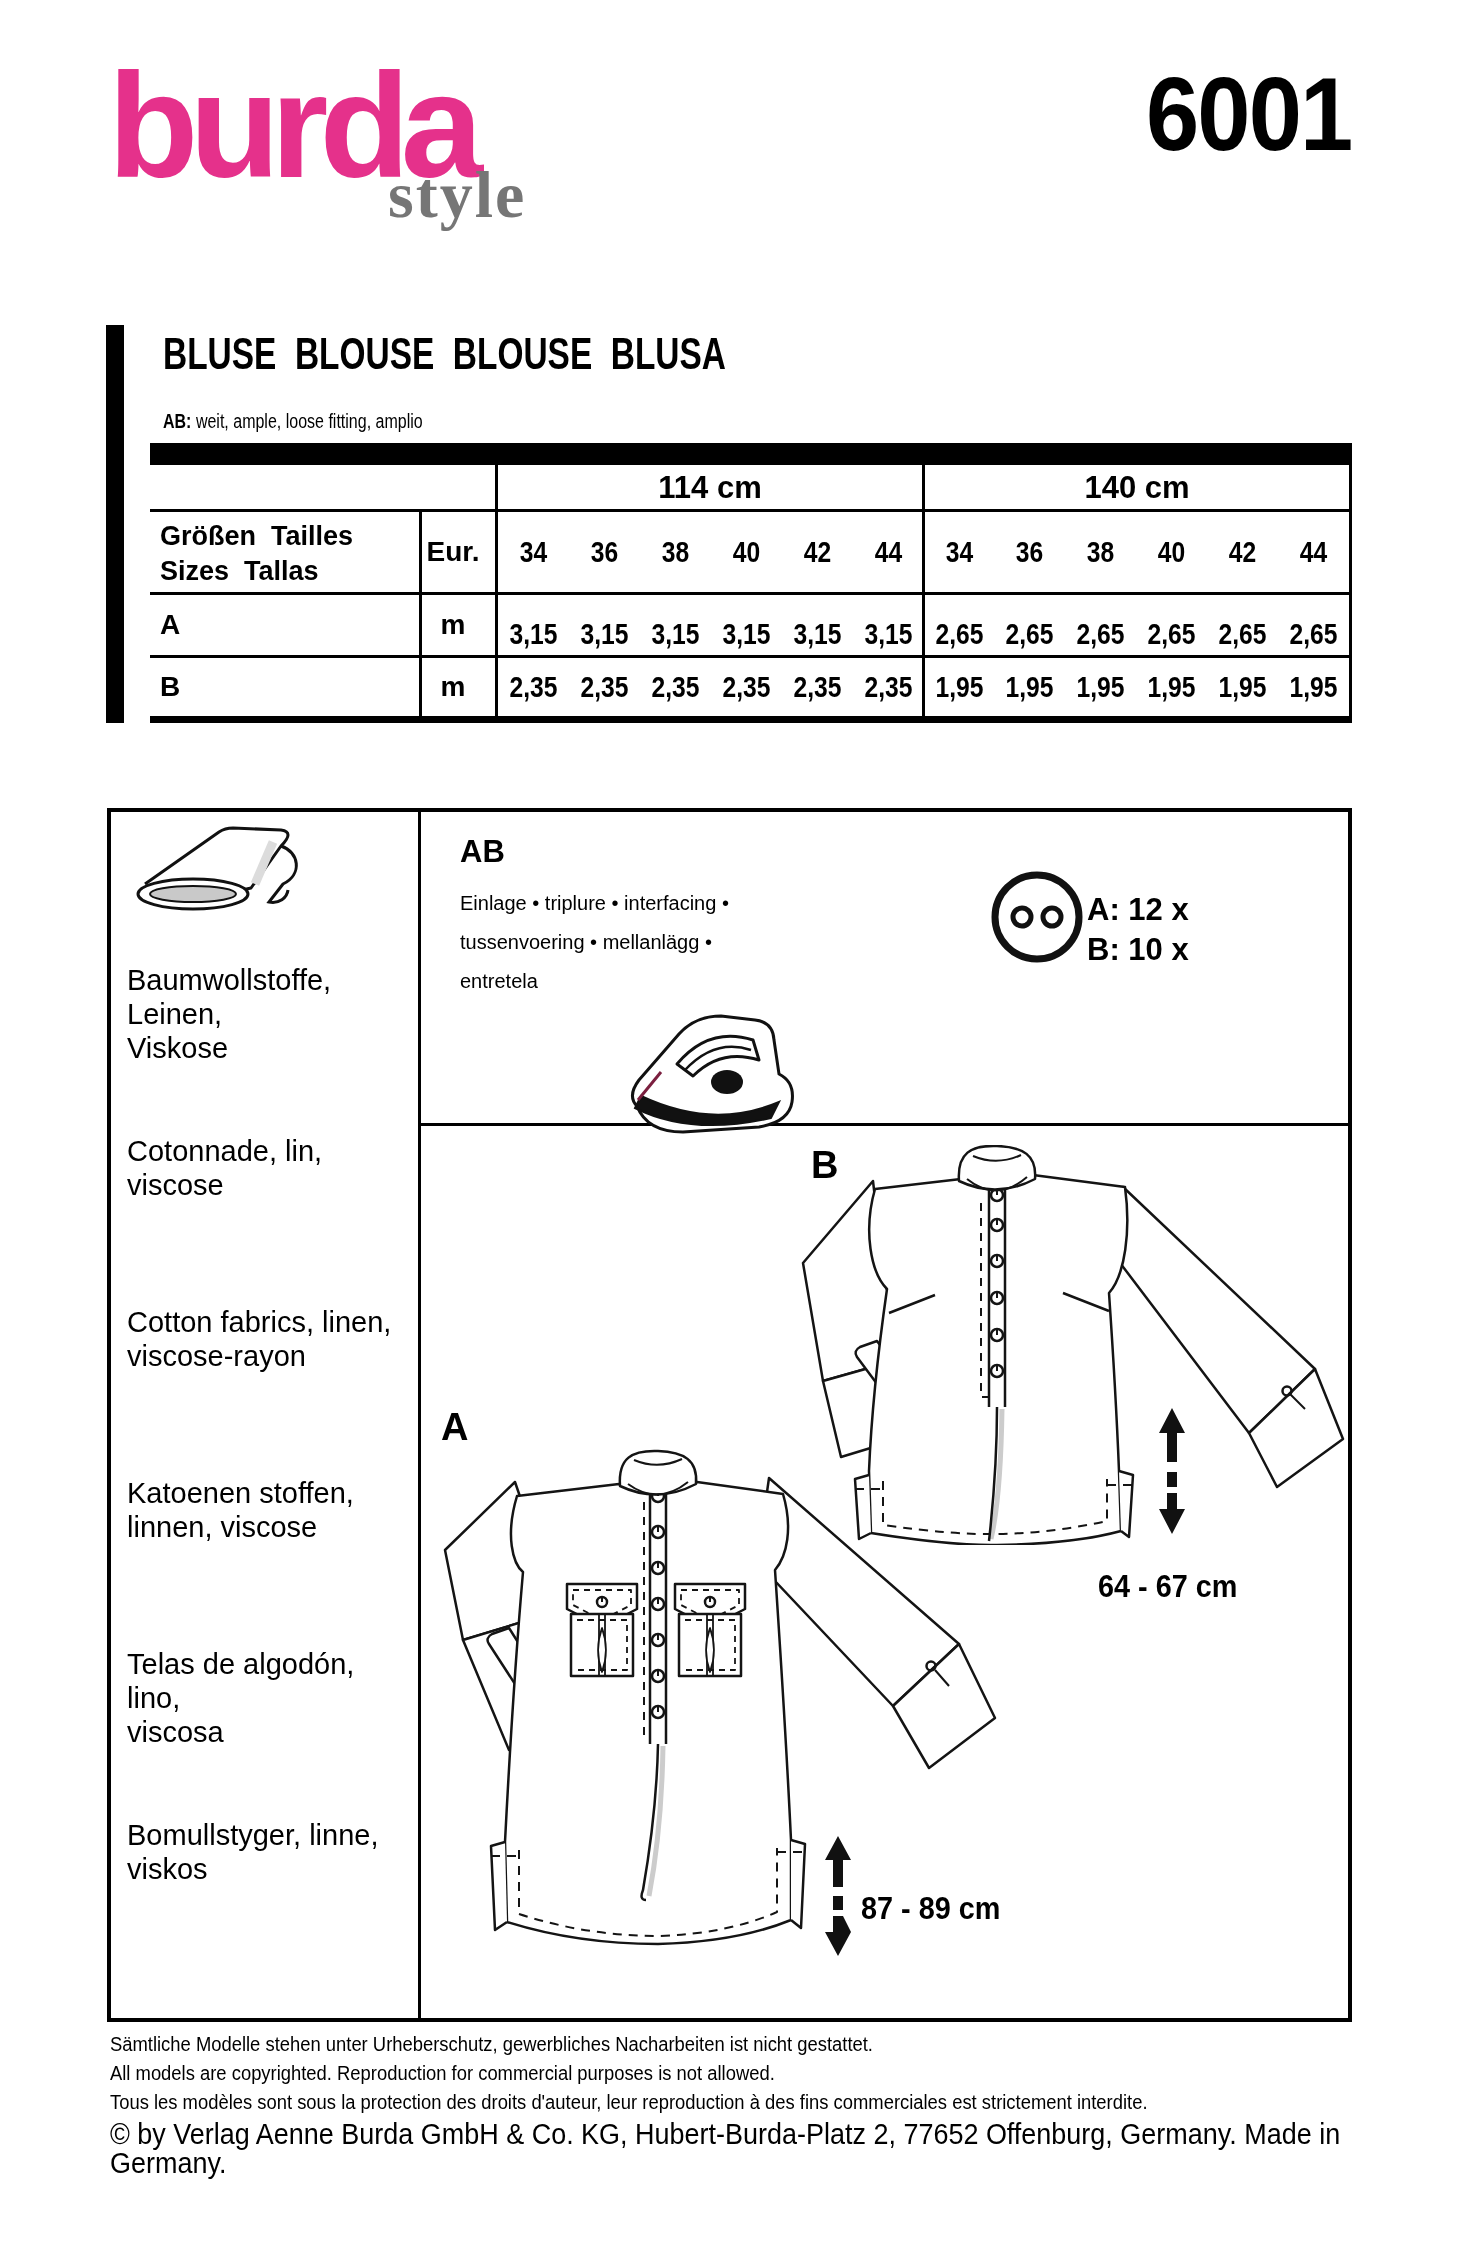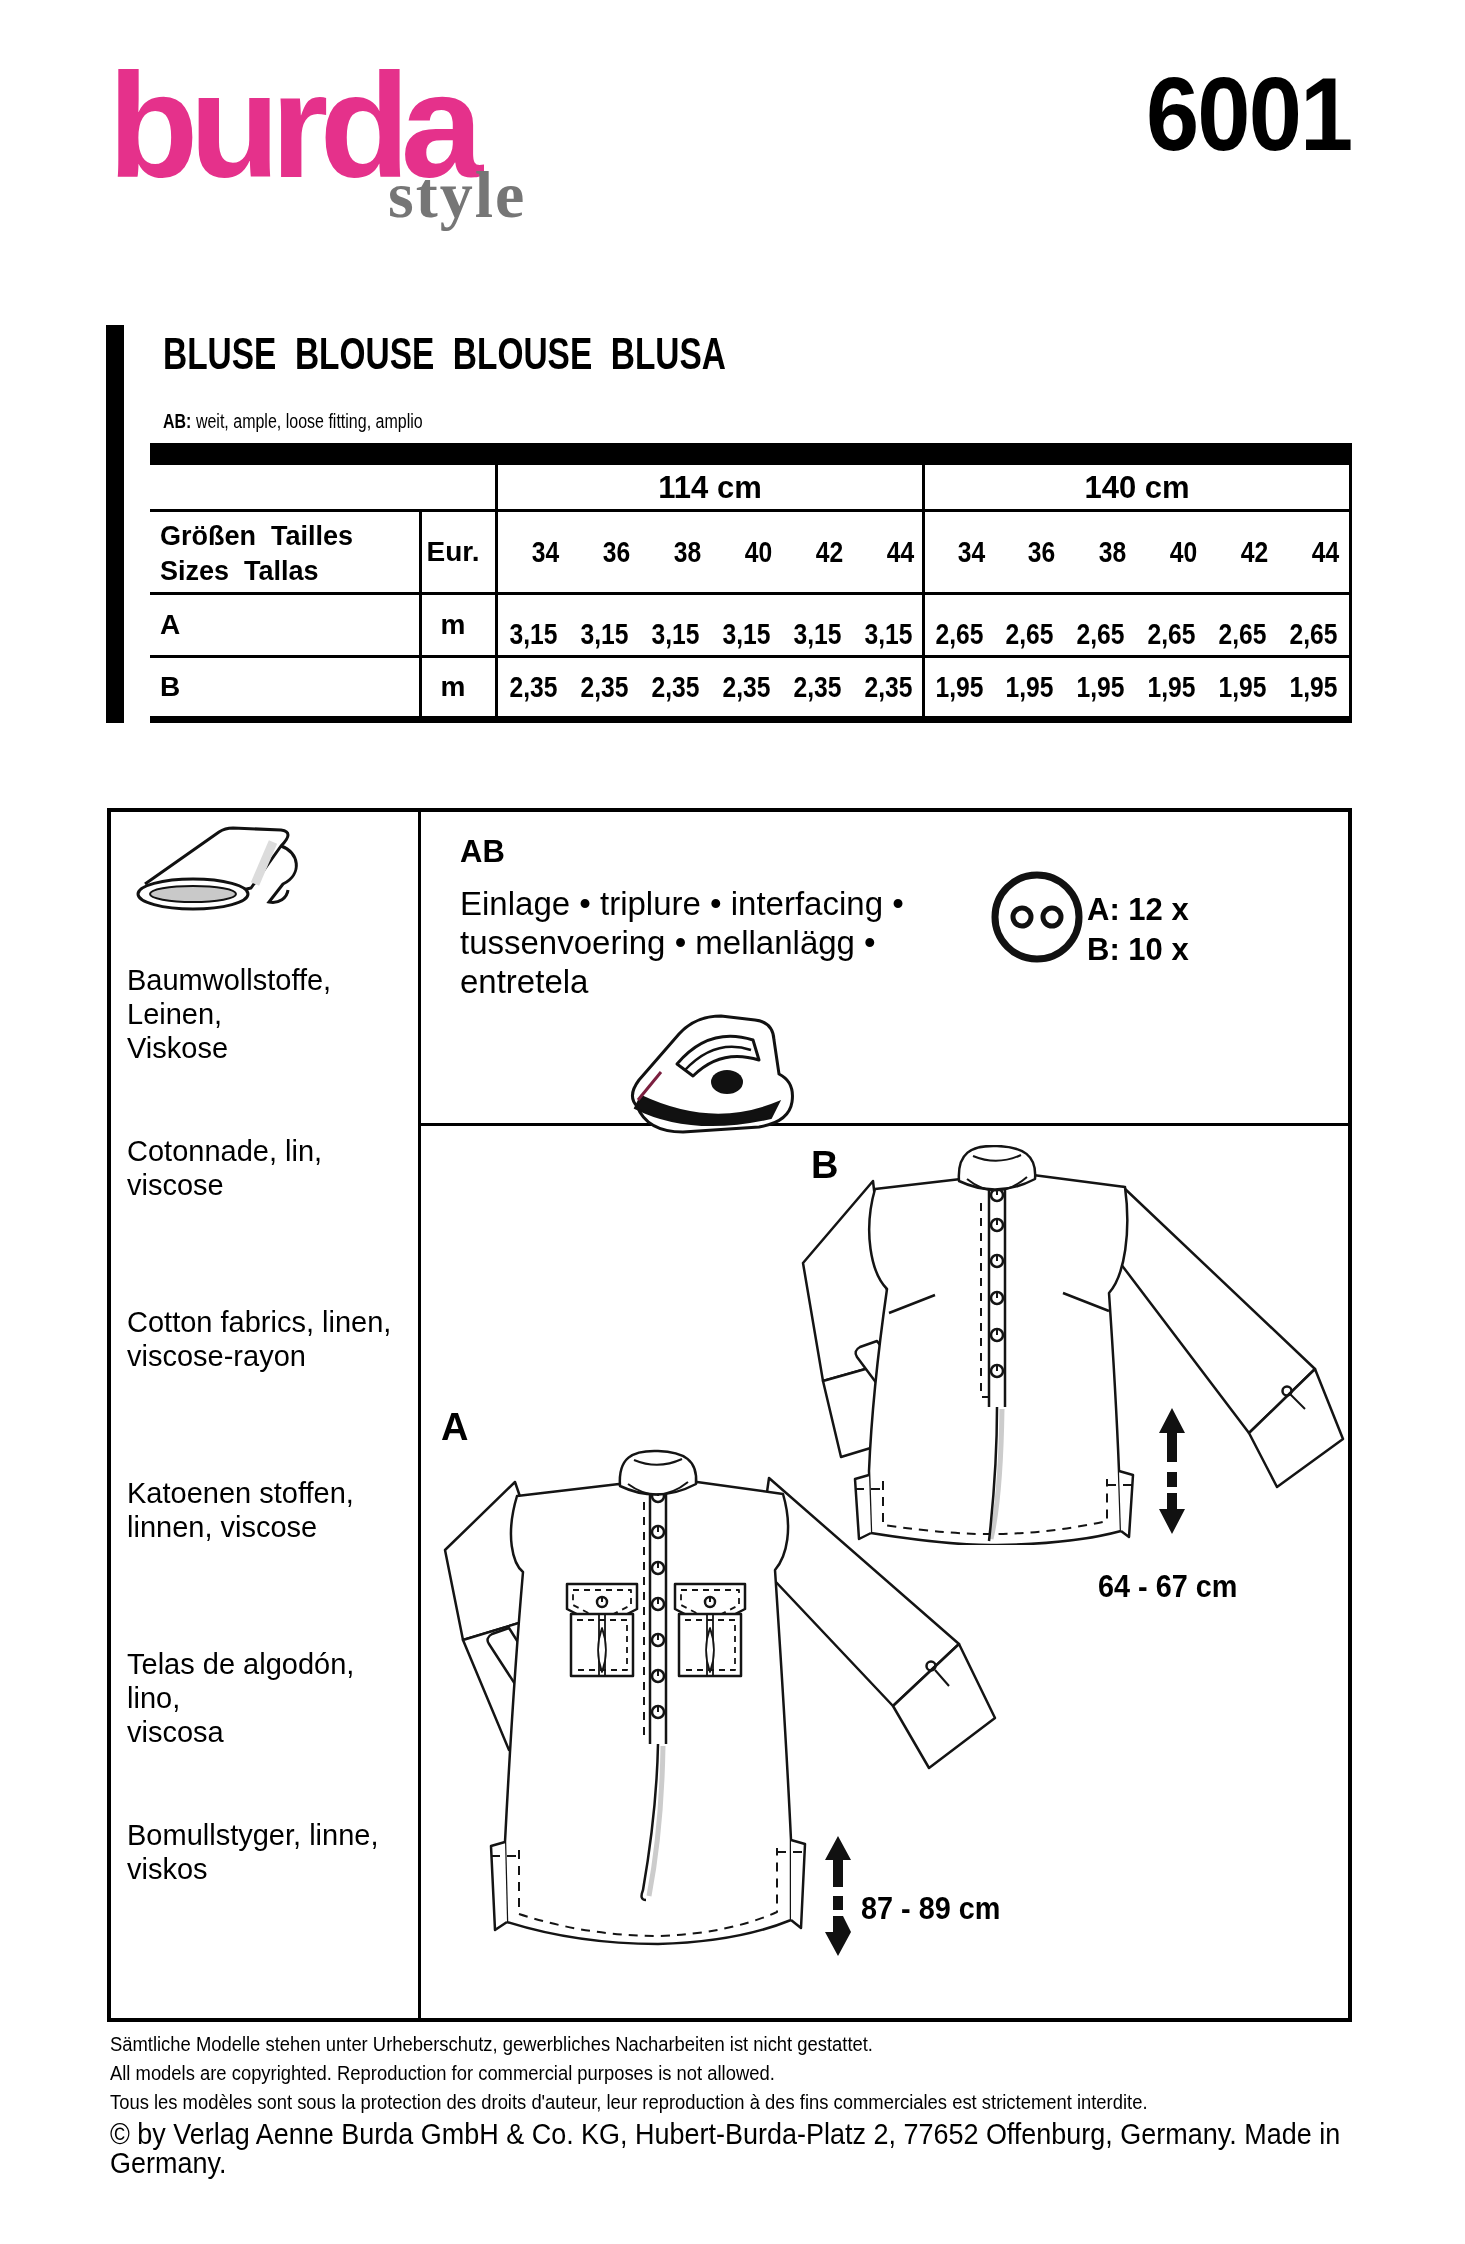--- a/index.html
+++ b/index.html
@@ -28,21 +28,21 @@
   .vals{position:absolute;left:348px;width:851px;display:flex;}
   .vals span{flex:1;text-align:center;font-size:29px;display:inline-block;transform:scaleX(.85);}
   .hdr2{position:absolute;left:10px;top:76px;font-size:27px;line-height:35px;}
   
   .main-box{left:107px;top:808px;width:1245px;height:1214px;border:4px solid #000;box-sizing:border-box;}
   .vdiv{position:absolute;left:307px;top:0;width:3px;height:100%;background:#000;}
   .hdiv{position:absolute;left:310px;top:311px;right:0;height:3px;background:#000;}
   .materials{position:absolute;left:16px;top:151px;width:284px;}
   .materials div{height:171px;font-size:29px;line-height:34px;white-space:pre-wrap;}
   .ab-label{position:absolute;left:349px;top:22px;font-weight:700;font-size:31px;}
-  .interfacing{position:absolute;left:349px;top:72px;font-size:33px;line-height:39px;white-space:pre-wrap;}
+  .interfacing{position:absolute;left:349px;top:72px;font-size:20px;line-height:39px;white-space:pre-wrap;}
   .btn-counts{position:absolute;left:976px;top:78px;font-weight:700;font-size:31px;line-height:40px;}
   .view-label{position:absolute;font-weight:700;font-size:38px;}
   .measure{position:absolute;font-weight:700;font-size:32px;}
   .measure .cxl{transform:scaleX(.9);}
   
   .footer-line{left:110px;font-size:20px;line-height:1;}
   .footer-line .cxl{transform:scaleX(.92);}
   .footer-copy{left:110px;top:2120px;font-size:29px;line-height:1;}
   .footer-copy .cxl{transform:scaleX(.93);}
   svg{display:block;}
@@ -61,21 +61,21 @@
   <div class="abs variant-note"><span class="cxl pre"><b>AB:</b><span> weit, ample, loose fitting, amplio</span></span></div>
 
   <div class="abs size-table">
     <div class="tline" style="left:0;top:0;width:1202px;height:22px;"></div>
     <div class="cmlabel" style="left:348px;width:424px;">114 cm</div>
     <div class="cmlabel" style="left:775px;width:424px;">140 cm</div>
     <div class="tline" style="left:0;top:66px;width:1202px;height:3px;"></div>
     <div class="hdr2 pre">Größen  Tailles
 Sizes  Tallas</div>
     <div class="unitcell" style="top:69px;line-height:80px;">Eur.</div>
-    <div class="vals" style="top:69px;height:65px;line-height:80px;margin-left:12px;">
+    <div class="vals" style="top:69px;height:65px;line-height:80px;">
         <span>34</span>
         <span>36</span>
         <span>38</span>
         <span>40</span>
         <span>42</span>
         <span>44</span>
         <span>34</span>
         <span>36</span>
         <span>38</span>
         <span>40</span>

